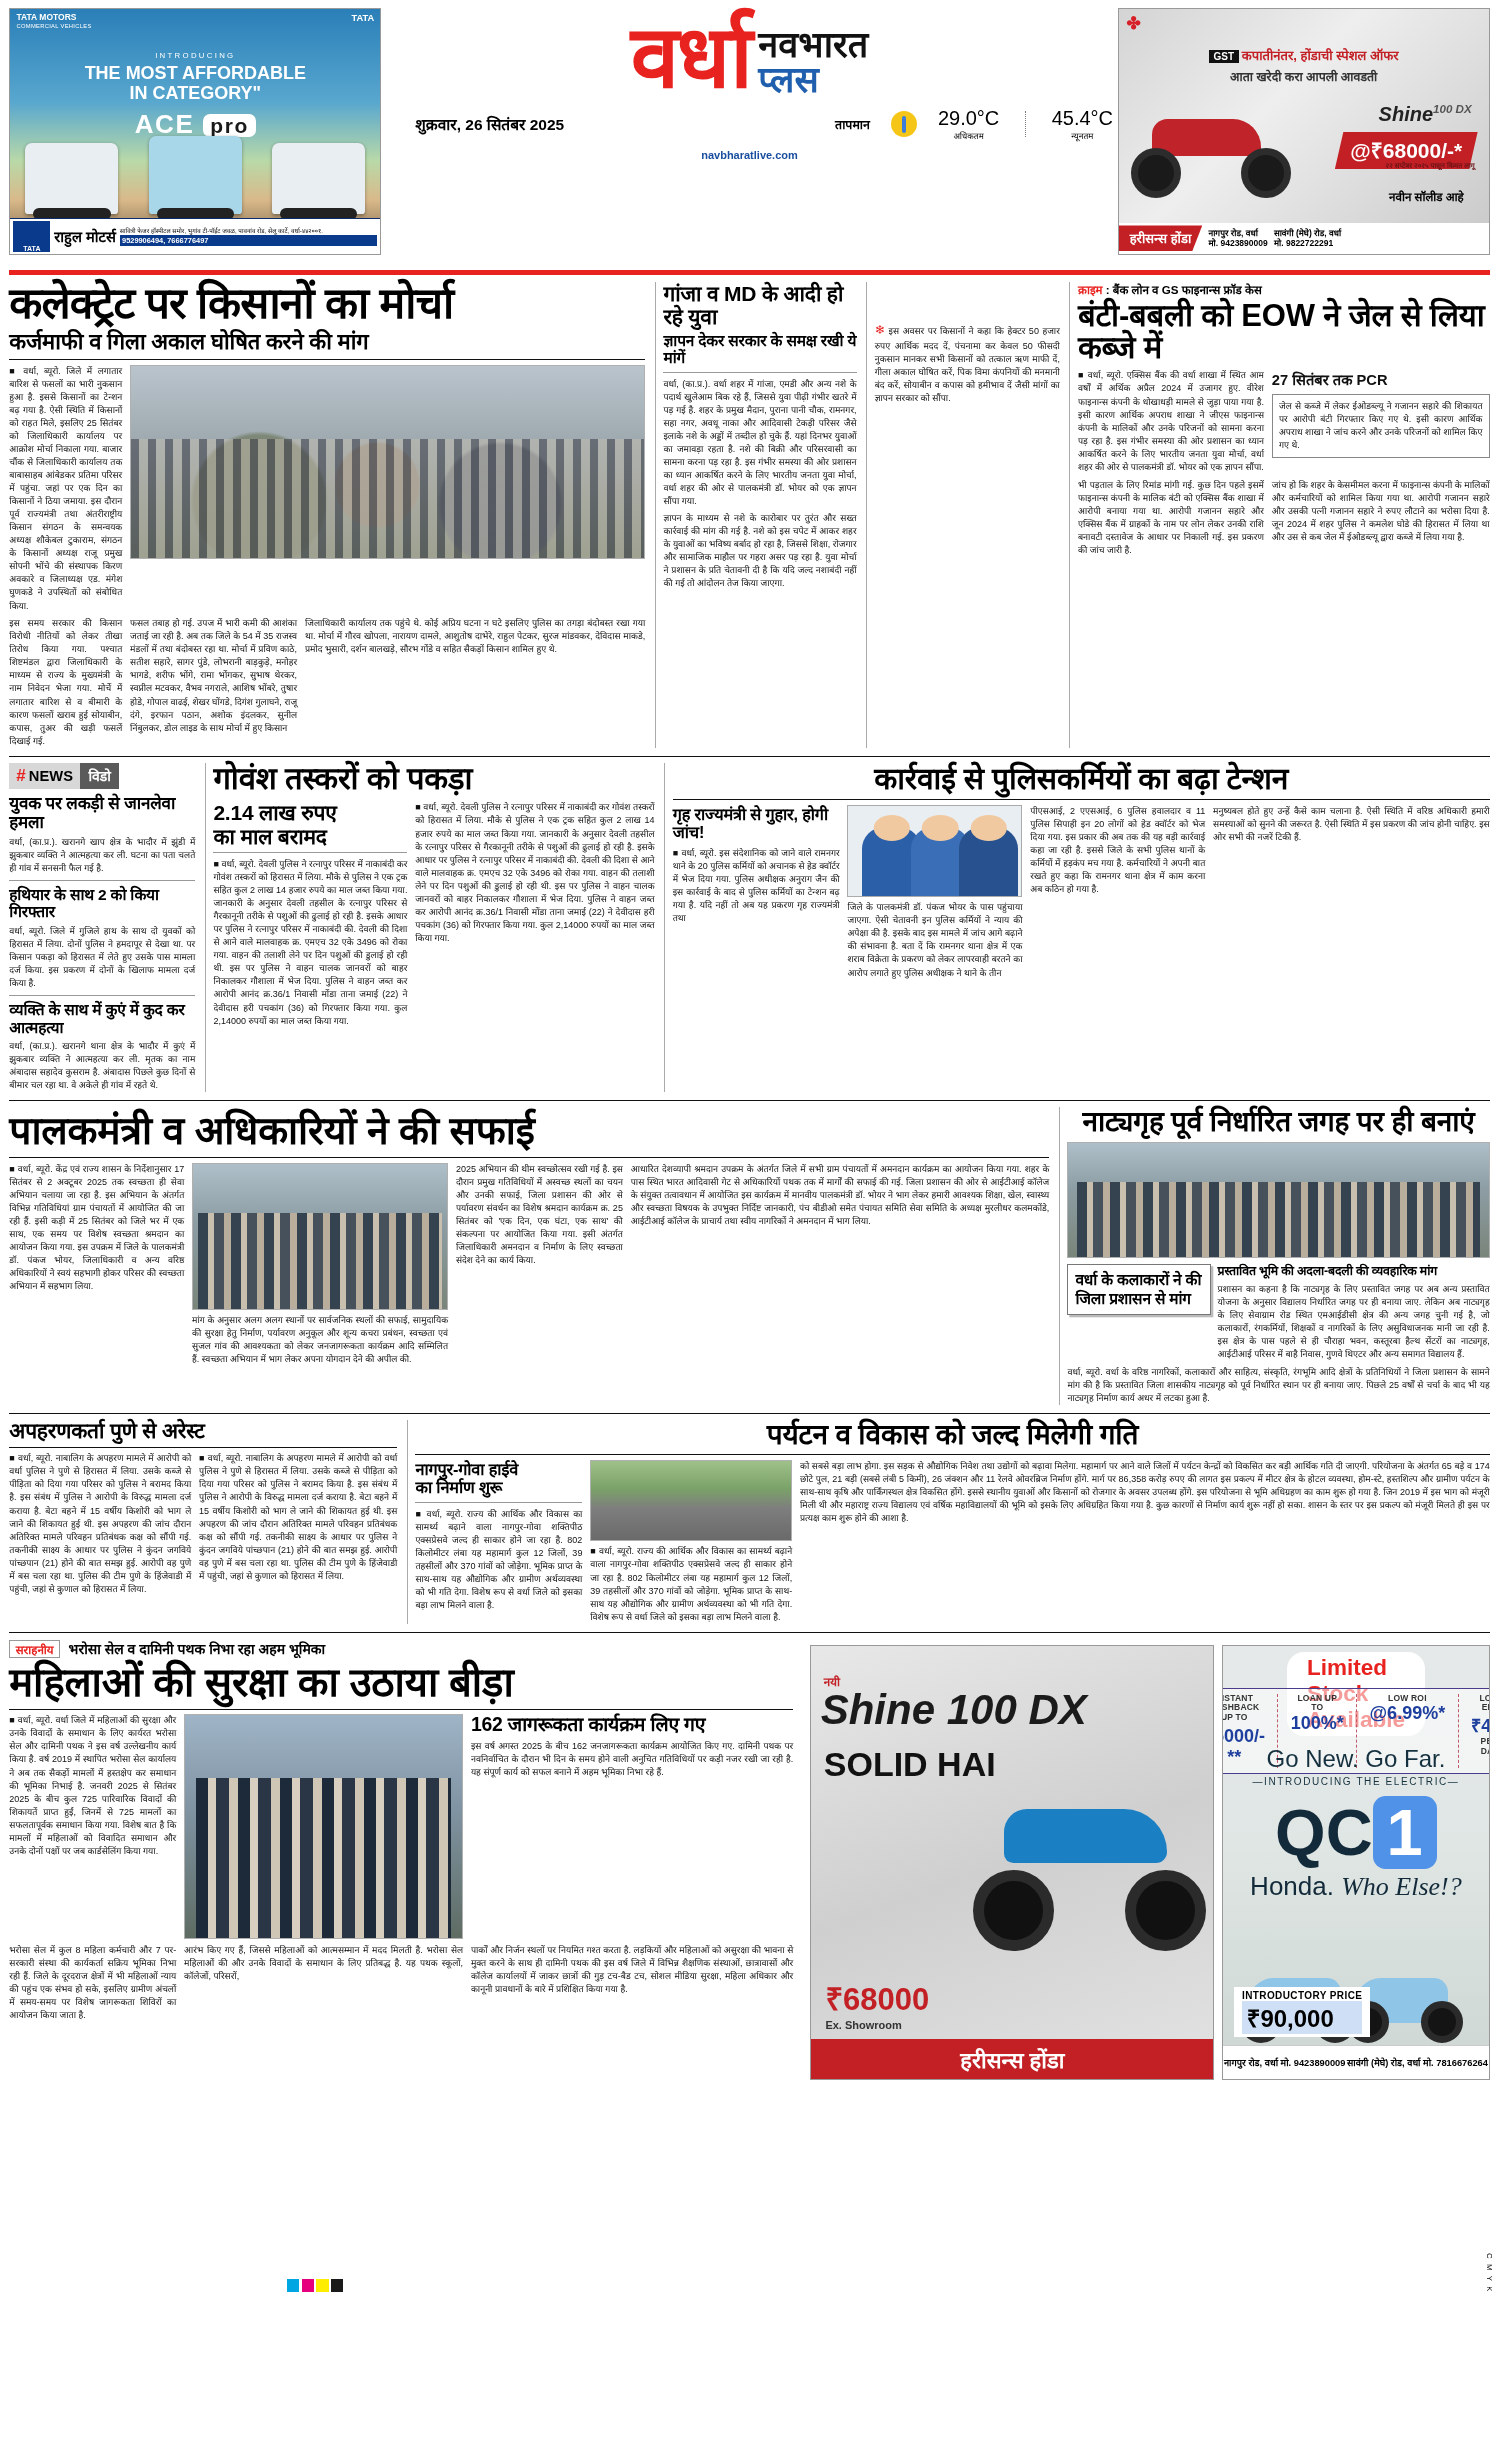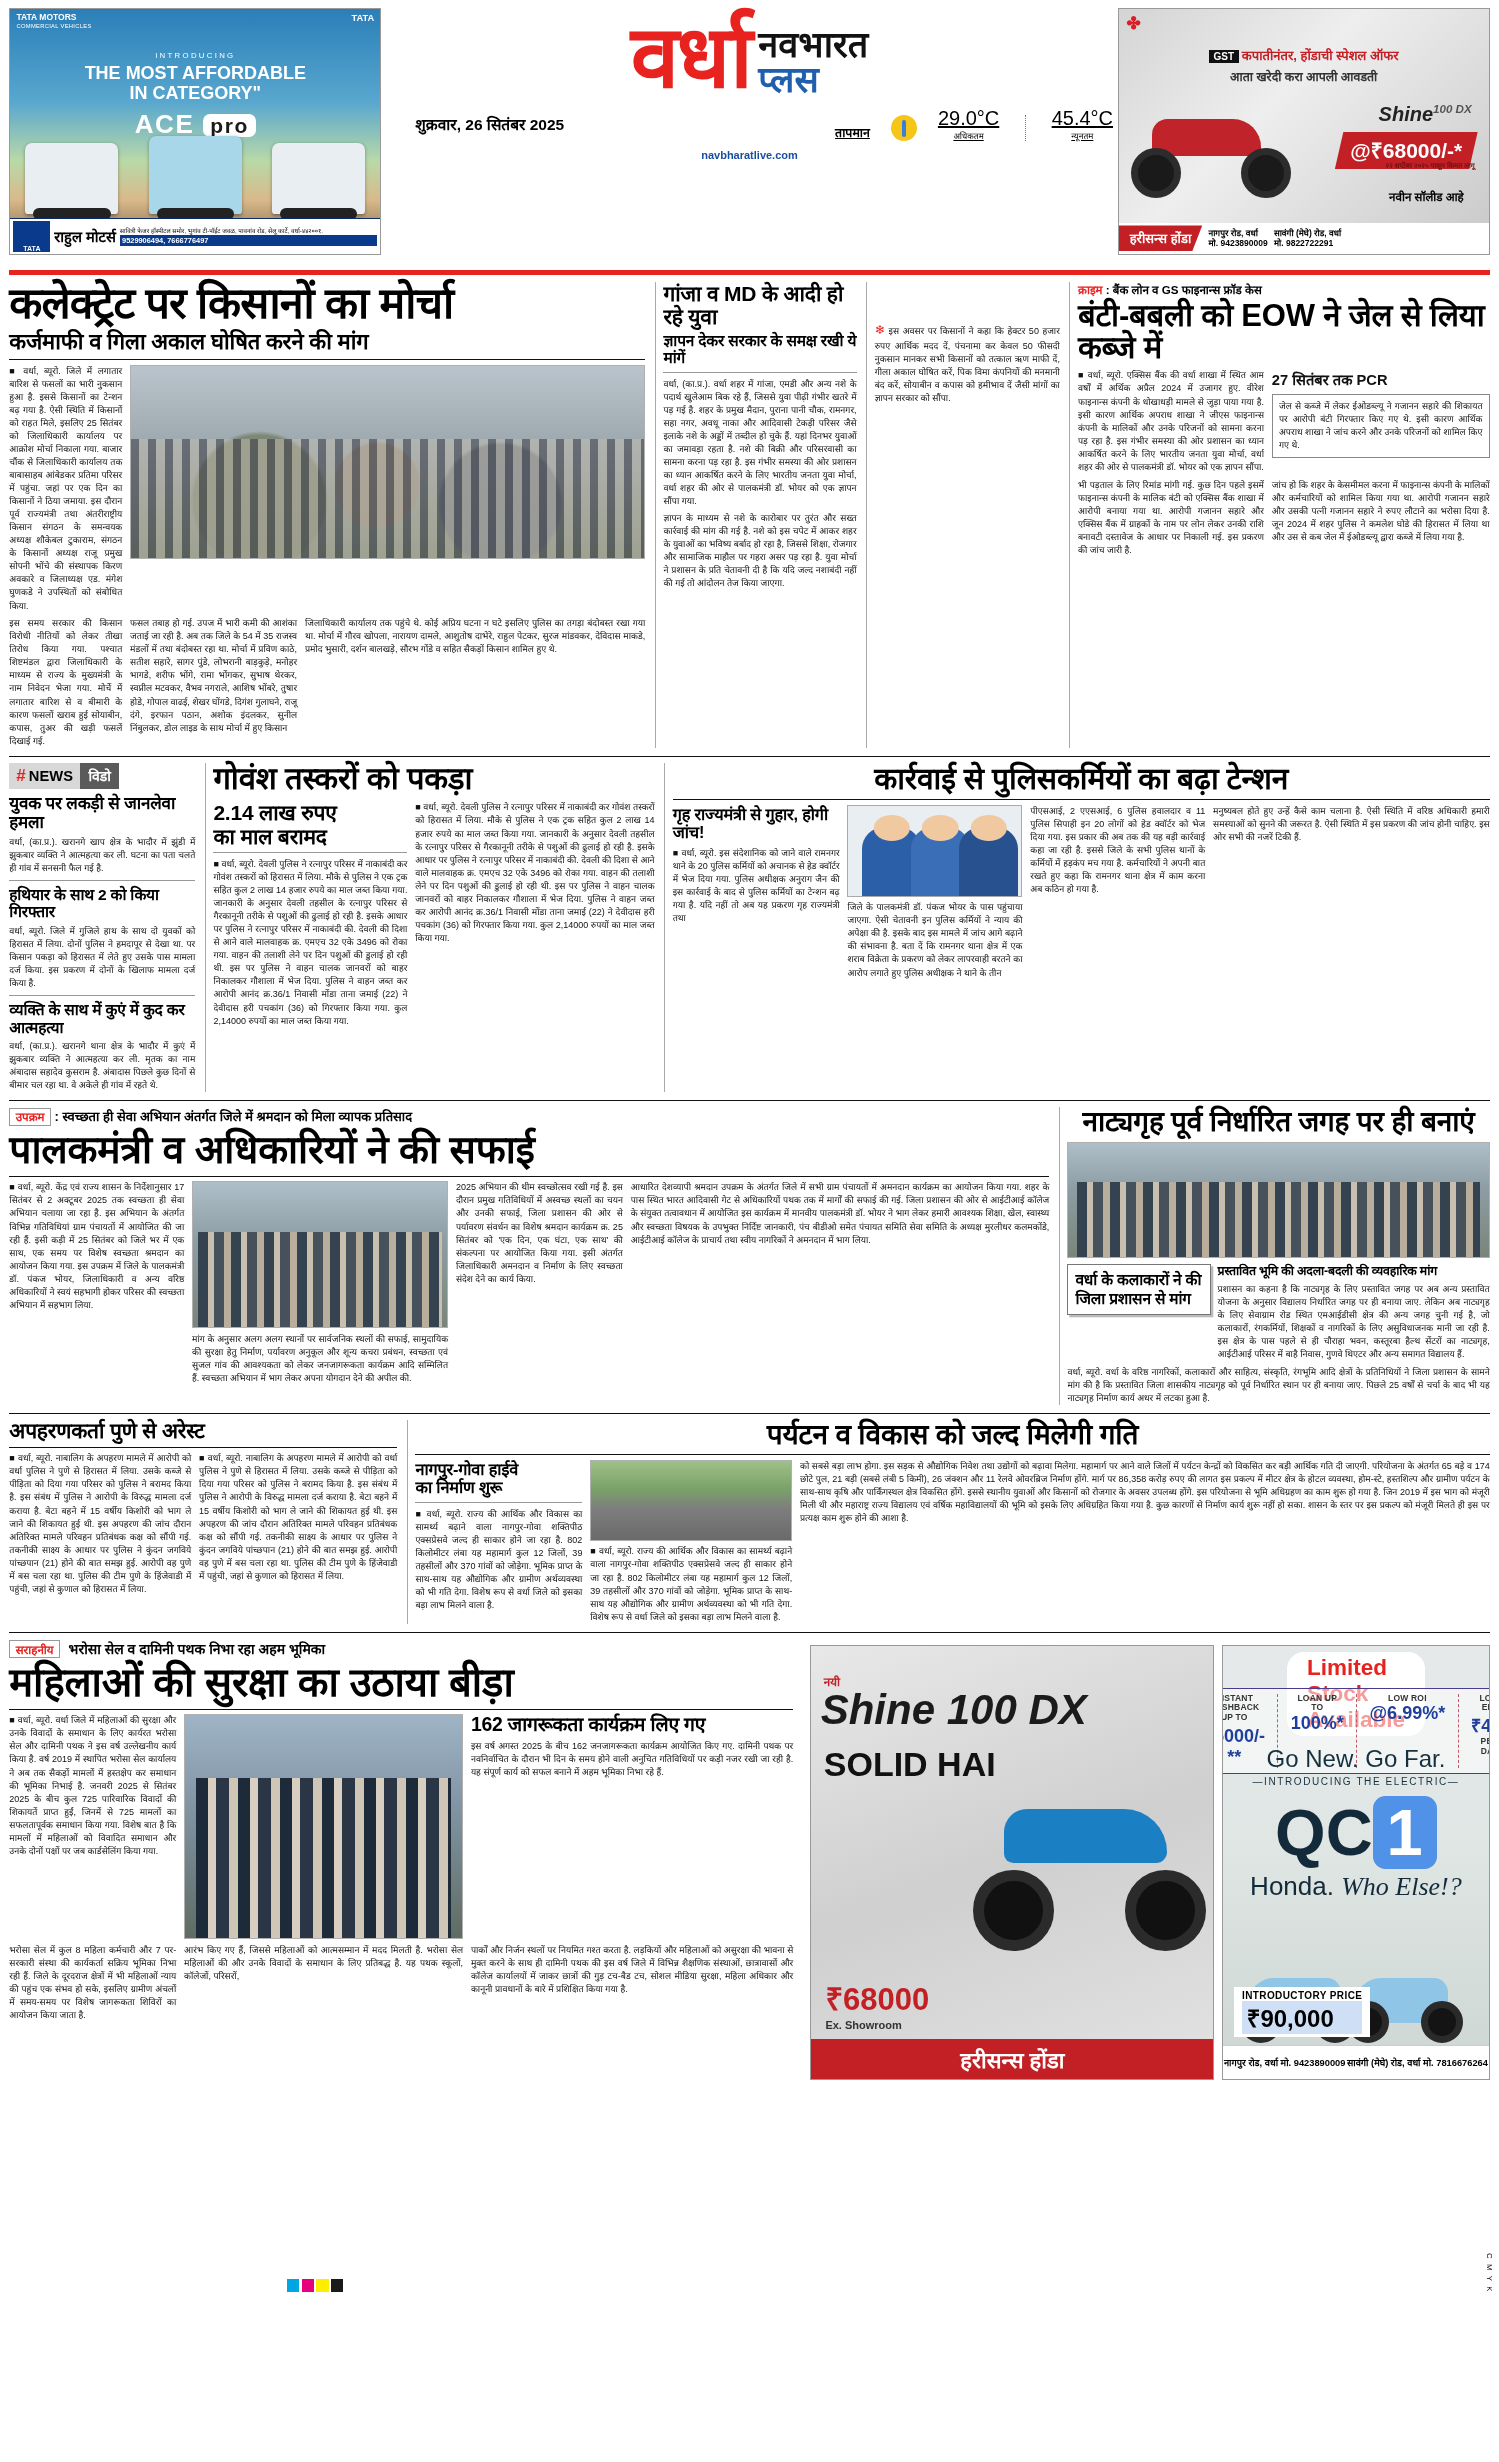--- a/index.html
+++ b/index.html
@@ -51,21 +51,21 @@
 
   .masthead-center { flex:1; position:relative; padding-top:12.4px; text-align:center; }
   .logo-row { display:flex; align-items:flex-start; justify-content:center; gap:7.8px; }
   .logo-main { font-size:87px; font-weight:bold; color:#e8221f; line-height:.84;
                font-family:"Liberation Sans", sans-serif; letter-spacing:-2.3px; }
   .logo-sub { text-align:left; padding-top:7.8px; }
   .logo-nav { font-size:36px; font-weight:bold; color:#111; line-height:.95; font-family:"Liberation Sans",sans-serif;}
   .logo-plus { font-size:36px; font-weight:bold; color:#1f5fae; line-height:1; font-family:"Liberation Sans",sans-serif;}
   .date-row { display:flex; align-items:center; justify-content:space-between; padding:9.3px 4.7px 0 34px; }
   .date-txt { font-size:15.5px; font-weight:bold; font-family:"Liberation Sans",sans-serif; }
-  .temp-box { display:flex; align-items:flex-end; gap:21px;text-decoration:underline; }
+  .temp-box { display:flex; align-items:center; gap:21px; }
   .temp-lbl { font-size:12.4px; font-weight:bold; font-family:"Liberation Sans",sans-serif; }
   .thermo { width:26px; height:26px; border-radius:50%; background:#f5c518; position:relative; }
   .thermo::after{content:"";position:absolute;left:50%;top:4.7px;margin-left:-2.3px;width:4.7px;height:17px;background:#3b7dd8;border-radius:2.3px;}
   .temp-v { font-size:20px; font-family:"Liberation Sans",sans-serif; }
   .temp-v small { display:block; font-size:8.5px; text-align:center; }
   .temp-div { width:0.8px; height:26px; border-left:1.6px dotted #777; margin:0 4.7px; }
   .site-url { text-align:center; font-size:11px; color:#1a4fa0; font-weight:bold; margin-top:7.8px; font-family:"Liberation Sans",sans-serif;}
 
   .ad-honda {
     width:372px; height:247px; border:0.8px solid #999; position:relative; overflow:hidden;
@@ -423,24 +423,20 @@
         <div style="flex:1" class="body-text sm">मनुष्यबल होते हुए उन्हें कैसे काम चलाना है. ऐसी स्थिति में वरिष्ठ अधिकारी हमारी समस्याओं को सुनने की जरूरत है. ऐसी स्थिति में इस प्रकरण की जांच होनी चाहिए. इस ओर सभी की नजरें टिकी हैं.</div>
       </div>
     </div>
   </div>
 
   <div class="thinrule" style="border-top:1.6px solid #111; margin-top:7.8px"></div>
 
   <div class="cols" style="margin-top:6.2px">
 
     <div style="width:1040px">
-      <div class="kicker" style="font-size:13px">
-        <span class="tagbox">उपक्रम</span>
-        <span> : </span><span>स्वच्छता ही सेवा अभियान अंतर्गत जिले में श्रमदान को मिला व्यापक प्रतिसाद</span>
-      </div>
       <h1 class="hl" style="font-size:39px; line-height:1.05; margin-top:3.9px">पालकमंत्री व अधिकारियों ने की सफाई</h1>
       <div class="thinrule" style="border-top:1.6px solid #111"></div>
       <div class="cols" style="gap:7.8px; margin-top:4.7px">
         <div style="width:175px" class="body-text sm">■ वर्धा, ब्यूरो. केंद्र एवं राज्य शासन के निर्देशानुसार 17 सितंबर से 2 अक्टूबर 2025 तक स्वच्छता ही सेवा अभियान चलाया जा रहा है. इस अभियान के अंतर्गत विभिन्न गतिविधियां ग्राम पंचायतों में आयोजित की जा रही हैं. इसी कड़ी में 25 सितंबर को जिले भर में एक साथ, एक समय पर विशेष स्वच्छता श्रमदान का आयोजन किया गया. इस उपक्रम में जिले के पालकमंत्री डॉ. पंकज भोयर, जिलाधिकारी व अन्य वरिष्ठ अधिकारियों ने स्वयं सहभागी होकर परिसर की स्वच्छता अभियान में सहभाग लिया.</div>
         <div style="width:256px">
           <div class="photo group" style="height:147px"></div>
           <div class="body-text sm" style="margin-top:4.7px">मांग के अनुसार अलग अलग स्थानों पर सार्वजनिक स्थलों की सफाई, सामुदायिक की सुरक्षा हेतु निर्माण, पर्यावरण अनुकूल और शून्य कचरा प्रबंधन, स्वच्छता एवं सुजल गांव की आवश्यकता को लेकर जनजागरूकता कार्यक्रम आदि सम्मिलित हैं. स्वच्छता अभियान में भाग लेकर अपना योगदान देने की अपील की.</div>
         </div>
         <div style="width:167px" class="body-text sm">2025 अभियान की थीम स्वच्छोत्सव रखी गई है. इस दौरान प्रमुख गतिविधियों में अस्वच्छ स्थलों का चयन और उनकी सफाई, जिला प्रशासन की ओर से पर्यावरण संवर्धन का विशेष श्रमदान कार्यक्रम क्र. 25 सितंबर को 'एक दिन, एक घंटा, एक साथ' की संकल्पना पर आयोजित किया गया. इसी अंतर्गत जिलाधिकारी अमनदान व निर्माण के लिए स्वच्छता संदेश देने का कार्य किया.</div>
         <div style="flex:1" class="body-text sm">आधारित देशव्यापी श्रमदान उपक्रम के अंतर्गत जिले में सभी ग्राम पंचायतों में अमनदान कार्यक्रम का आयोजन किया गया. शहर के पास स्थित भारत आदिवासी गेट से अधिकारियों पथक तक में मार्गों की सफाई की गई. जिला प्रशासन की ओर से आईटीआई कॉलेज के संयुक्त तत्वावधान में आयोजित इस कार्यक्रम में मानवीय पालकमंत्री डॉ. भोयर ने भाग लेकर हमारी आवश्यक शिक्षा, खेल, स्वास्थ्य और स्वच्छता विषयक के उपभुक्त निर्दिष्ट जानकारी, पंच बीडीओ समेत पंचायत समिति सेवा समिति के अध्यक्ष मुरलीधर कलमकोंडे, आईटीआई कॉलेज के प्राचार्य तथा स्वीय नागरिकों ने अमनदान में भाग लिया.</div>

